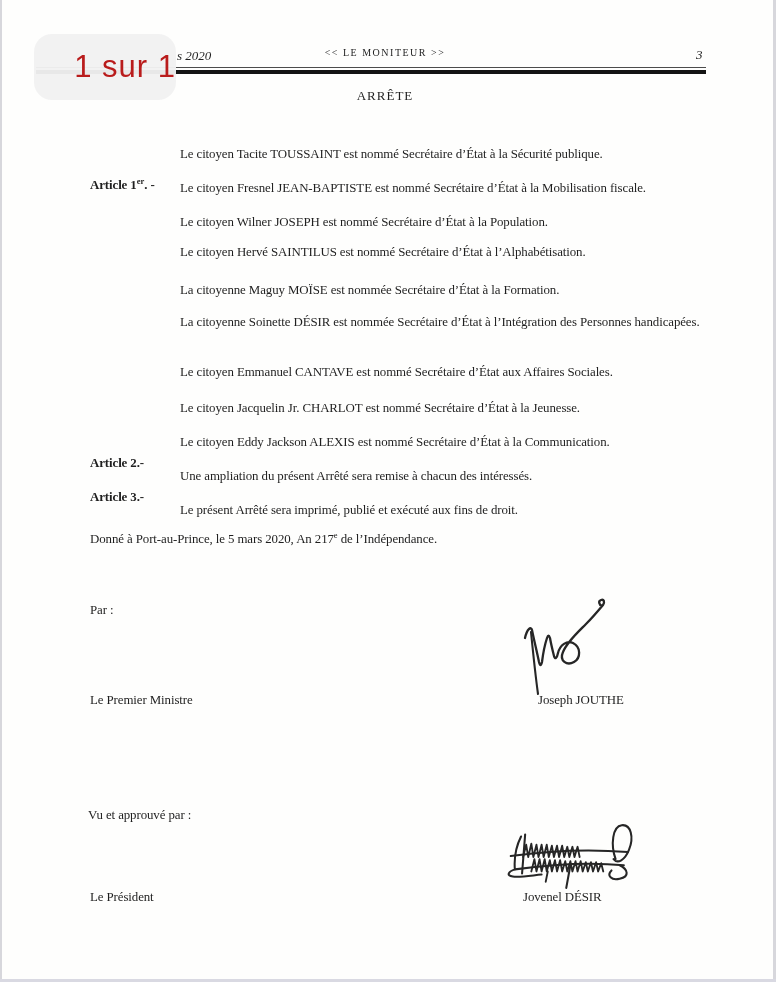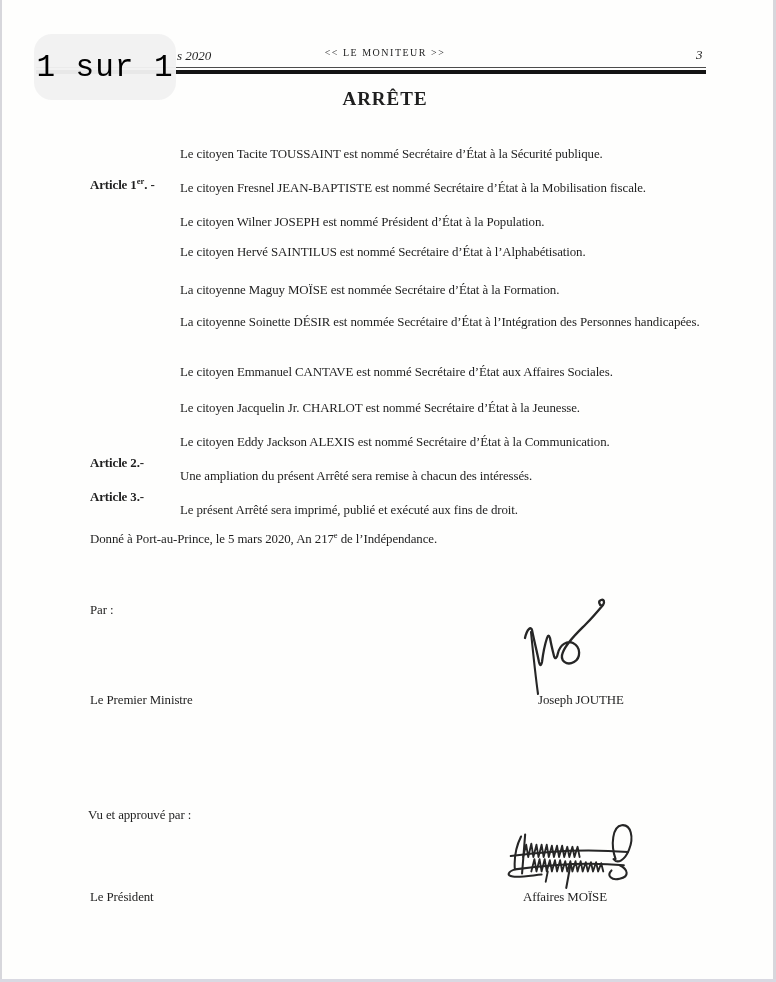--- a/index.html
+++ b/index.html
@@ -16,33 +16,33 @@
   .edge { position:absolute; background:#d7d7dc; }
   .edge-left  { left:0; top:0; width:2px; height:982px; }
   .edge-right { right:0; top:0; width:3px; height:982px; }
   .edge-bottom{ left:0; bottom:0; width:776px; height:3px; background:#d9d9e2; }
 
   
   .page-badge {
     position:absolute; left:34px; top:34px; width:142px; height:66px;
     background:rgba(241,241,241,0.96);
     border-radius:18px;
-    display:flex; align-items:center; justify-content:center;
-    font-family:Liberation Mono, monospace;
-    font-size:31px; color:#000000; letter-spacing:1px;
+    display:flex; align-items:center; justify-content:flex-end;
+    font-family:Liberation Sans, sans-serif;
+    font-size:31px; color:#b91c1c; letter-spacing:1px;
     z-index:6;
   }
 
   
   .hdr-date   { position:absolute; left:177px; top:48px; font-style:italic; font-size:13px; white-space:nowrap; }
   .hdr-journal{ position:absolute; left:60px;  top:47px; width:650px; text-align:center; font-weight:normal; font-size:10px; letter-spacing:1.5px; }
   .hdr-page   { position:absolute; left:696px; top:47px; font-style:italic; font-size:13px; }
   .rule-thin  { position:absolute; left:36px; top:67px; width:670px; height:1px; background:#4c4c4c; }
   .rule-thick { position:absolute; left:36px; top:70px; width:670px; height:4px; background:#141414; }
-  .doc-title  { position:absolute; left:60px; top:88px; width:650px; text-align:center; font-weight:bold; font-size:19px; letter-spacing:1px; }
+  .doc-title  { position:absolute; left:60px; top:88px; width:650px; text-align:center; font-weight:normal; font-size:13px; letter-spacing:1px; }
 
   .t   { position:absolute; font-size:12.9px; letter-spacing:-0.1px; white-space:nowrap; line-height:16px; }
   .lbl { font-weight:bold; }
   .sup { font-size:8.5px; vertical-align:4.5px; letter-spacing:0; }
   .clause { left:180px; }
   .wrap {
     white-space:normal;
     width:527px;
     text-align:justify;
     line-height:16.6px;
@@ -72,21 +72,21 @@
   <div class="rule-thick"></div>
 
   <div class="doc-title">ARRÊTE</div>
 
   <div class="t lbl" style="left:90px; top:133px;margin-top:40px;">
     <span>Article 1</span><span class="sup">er</span><span>. -</span>
   </div>
 
   <p class="t clause" style="top:133px;">Le citoyen Tacite TOUSSAINT est nommé Secrétaire d’État à la Sécurité publique.</p>
   <p class="t clause" style="top:167px;">Le citoyen Fresnel JEAN-BAPTISTE est nommé Secrétaire d’État à la Mobilisation fiscale.</p>
-  <p class="t clause" style="top:201px;">Le citoyen Wilner JOSEPH est nommé Président d’État à la Population.</p>
+  <p class="t clause" style="top:201px;">Le citoyen Wilner JOSEPH est nommé Secrétaire d’État à la Population.</p>
   <p class="t clause" style="top:231px;">Le citoyen Hervé SAINTILUS est nommé Secrétaire d’État à l’Alphabétisation.</p>
   <p class="t clause" style="top:269px;">La citoyenne Maguy MOÏSE est nommée Secrétaire d’État à la Formation.</p>
   <p class="t clause wrap" style="top:301px;">La citoyenne Soinette DÉSIR est nommée Secrétaire d’État à l’Intégration des Personnes handicapées.</p>
   <p class="t clause" style="top:351px;">Le citoyen Emmanuel CANTAVE est nommé Secrétaire d’État aux Affaires Sociales.</p>
   <p class="t clause" style="top:387px;">Le citoyen Jacquelin Jr. CHARLOT est nommé Secrétaire d’État à la Jeunesse.</p>
   <p class="t clause" style="top:421px;">Le citoyen Eddy Jackson ALEXIS est nommé Secrétaire d’État à la Communication.</p>
 
   <div class="t lbl" style="left:90px; top:455px;">Article 2.-</div>
   <p class="t clause" style="top:455px;">Une ampliation du présent Arrêté sera remise à chacun des intéressés.</p>
 
@@ -120,15 +120,15 @@
       <path stroke-width="2" d="M 14,50 C 50,45 90,43 120,46"></path>
       <path stroke-width="1.8" d="M 30,52 L 33,40 L 35,52 L 38,40 L 40,52 L 43,40 L 45,52 L 48,41 L 50,52 L 53,41 L 55,52 L 58,41 L 60,52 L 63,42 L 65,52 L 68,42 L 70,52 L 73,42 L 75,52 L 78,42 L 80,52 L 83,43 L 85,52 L 88,43 L 90,52 L 93,43 L 95,52 L 98,44 L 100,52"></path>
       <path stroke-width="2" d="M 112,40 C 107,26 109,8 118,7 C 127,6 130,19 125,31 C 121,41 114,45 110,40"></path>
       <path stroke-width="2" d="M 116,46 C 124,50 126,57 116,59 C 108,61 103,56 108,51"></path>
       <path stroke-width="2" d="M 68,46 L 64,68"></path>
       <path stroke-width="1.8" d="M 46,52 L 44,62"></path>
     </svg>
   </div>
 
   <div class="t" style="left:90px;  top:889px;">Le Président</div>
-  <div class="t" style="left:523px; top:889px;">Affaires MOÏSE</div>
+  <div class="t" style="left:523px; top:889px;">Jovenel DÉSIR</div>
 
 </div>
 
 </body></html>

